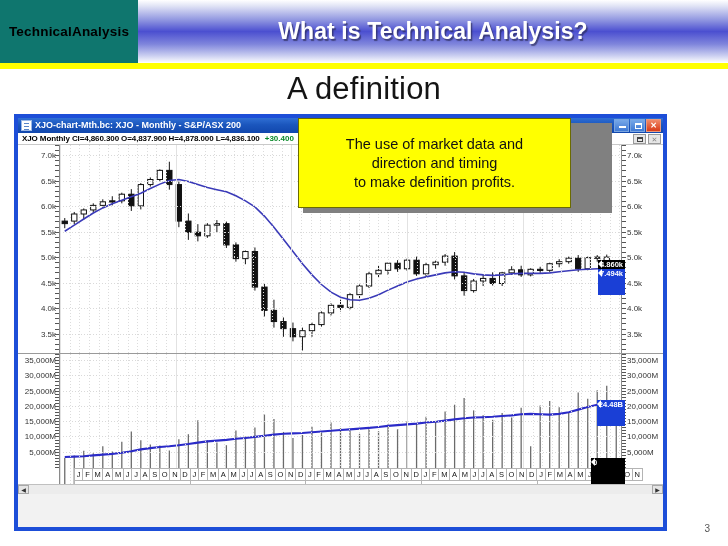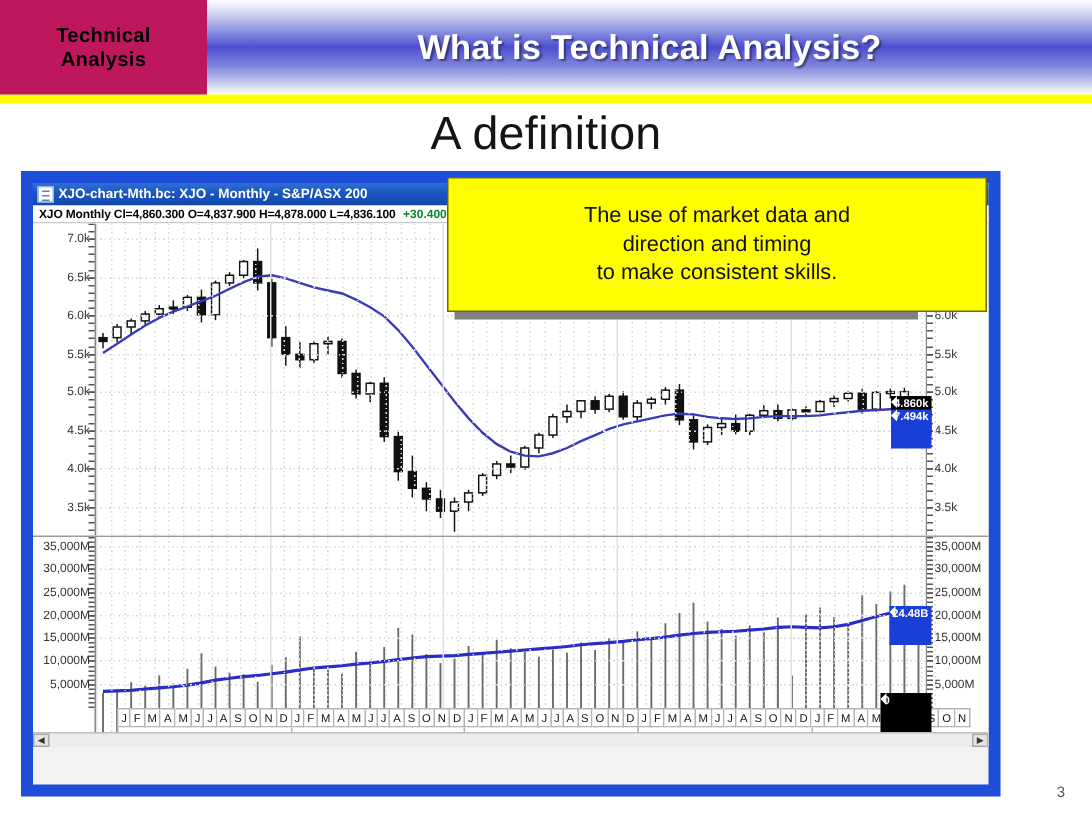--- a/index.html
+++ b/index.html
@@ -17,22 +17,22 @@
     background: linear-gradient(to bottom,
        #ffffff 0%, #dfe2f5 10%, #8f95e0 32%, #4b4fd0 50%,
        #7f85dc 70%, #c9cdf0 88%, #ffffff 100%);
   }
   .banner-underline {
     position: absolute; left: 0; top: 63px; width: 728px; height: 6px;
     background: #ffff00;
   }
   .tab-block {
     position: absolute; left: 0; top: 0; width: 138px; height: 63px;
-    background: #be185d;
-    display: flex; flex-direction: column;
+    background: #0f766e;
+    display: flex; flex-direction: row;
     align-items: center; justify-content: center;
     color: #000;
   }
   .tab-block .line {
     font-size: 13.5px; font-weight: bold; line-height: 16px;
     letter-spacing: .2px;
   }
   .banner-title {
     position: absolute; left: 138px; top: 0; width: 590px; height: 63px;
     display: flex; align-items: center; justify-content: center;
@@ -43,21 +43,21 @@
   .subtitle {
     position: absolute; left: 0; top: 68px; width: 728px; height: 42px;
     display: flex; align-items: center; justify-content: center;
     font-size: 31px; color: #141414; letter-spacing: .2px;
   }
 
   
   .win {
     position: absolute; left: 14px; top: 114px;
     width: 653px; height: 417px;
-    border: 8px solid #1d4ed8;
+    border: 4px solid #1d4ed8;
     background: #f2f2f2;
   }
   .titlebar {
     height: 15px; width: 100%;
     background: linear-gradient(to bottom, #2f6fd4 0%, #1b56bd 45%, #1147ad 100%);
     display: flex; align-items: center;
     padding: 0 1px; color: #fff;
   }
   .titlebar .doc-ico {
     width: 11px; height: 11px; margin: 0 3px 0 2px;
@@ -186,21 +186,21 @@
     position:absolute; right:18px; bottom:12px;
     font-size:10px; color:#555;
   }
 
   
   .callout-shadow {
     position:absolute; left:303px; top:123px; width:309px; height:90px;
     background:#808080;
   }
   .callout {
-    position:absolute; left:298px; top:118px; width:360px; height:90px;
+    position:absolute; left:298px; top:118px; width:273px; height:90px;
     background:#ffff00; border:1px solid #6b6b00;
     display:flex; flex-direction:column;
     align-items:center; justify-content:center;
     padding: 2px 6px;
   }
   .callout .cl {
     font-size:14.5px; color:#111; line-height:19px; text-align:center;
     white-space:nowrap;
   }
 </style>
@@ -878,17 +878,17 @@
       </div>
     <div class="pricetag blue" style="top: 46.3919px; right: 38px; color: rgb(255, 255, 255); --c: blue;">24.48B</div>
         <div class="pricetag black" style="top: 104px; right: 38px; width: 34px;">0</div>
       </div>
   </div>
 
   <div class="callout-shadow"></div>
   <div class="callout">
     <div class="cl">The use of market data and</div>
     <div class="cl">direction and timing</div>
-    <div class="cl">to make consistent skills.</div>
+    <div class="cl">to make definition profits.</div>
   </div>
 
   <div class="slideno">3</div>
 </div>
 
 </body></html>

